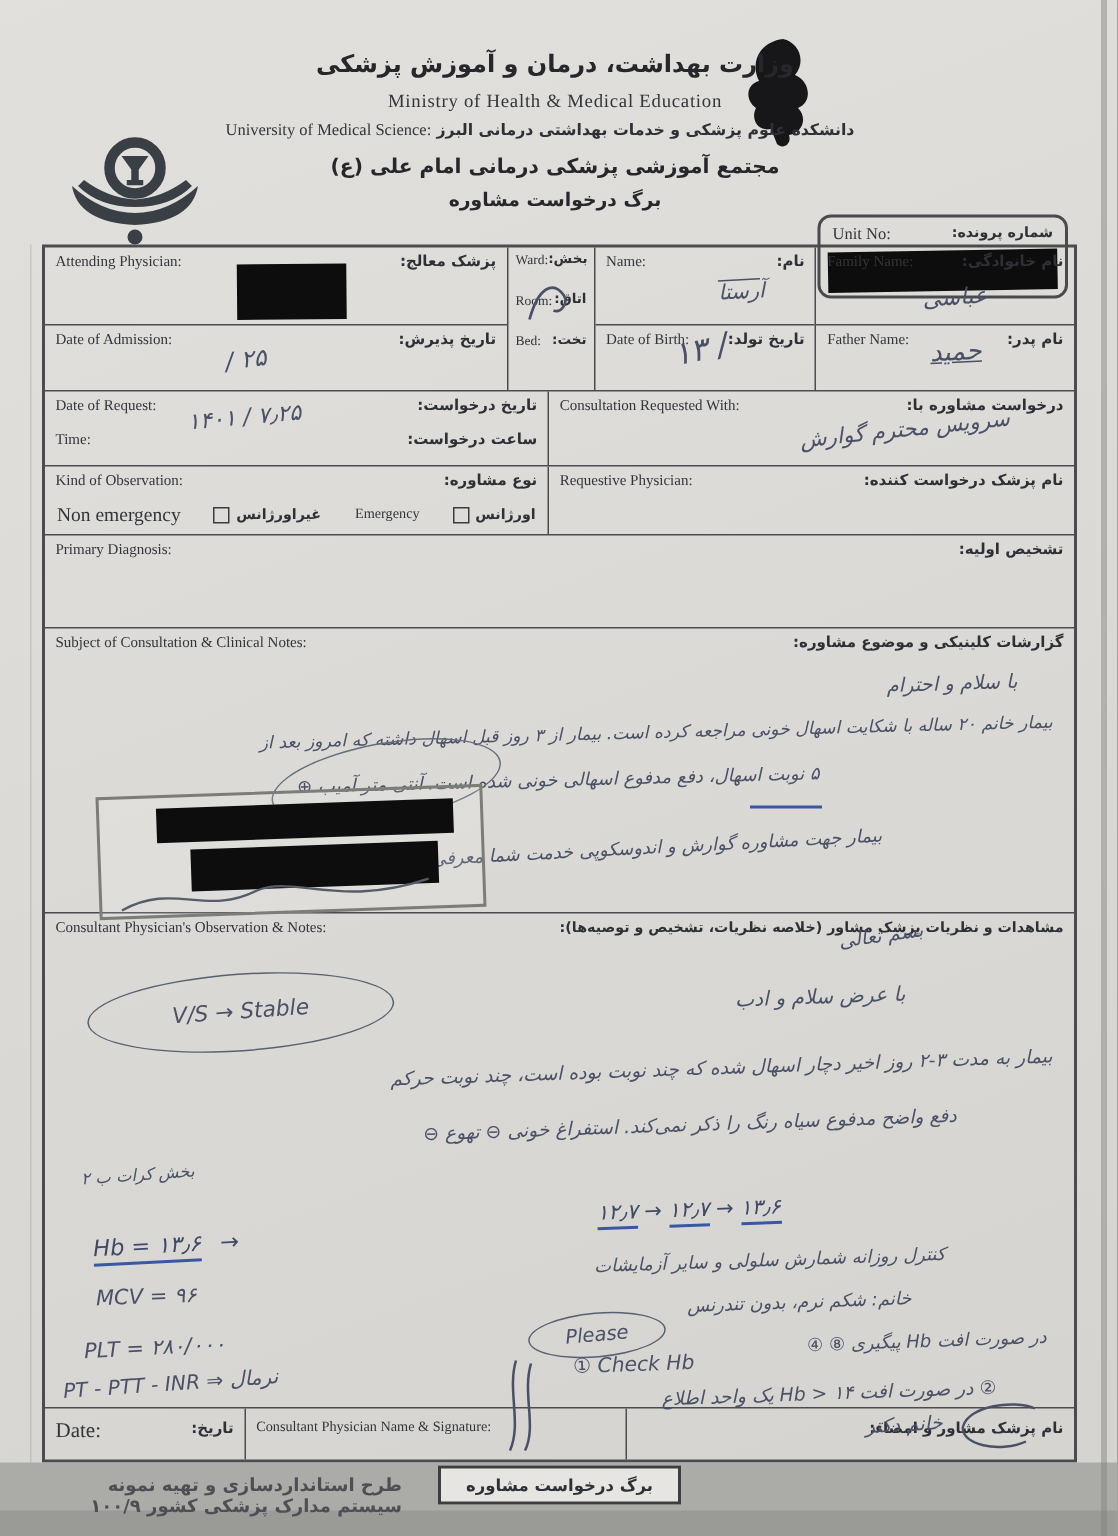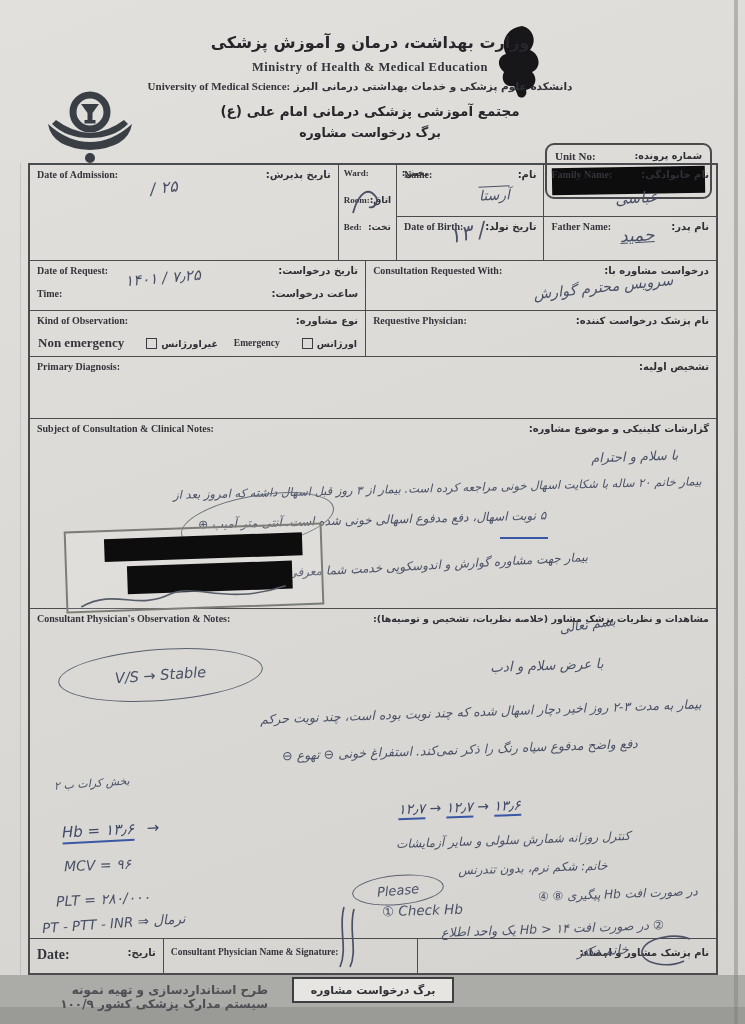--- a/index.html
+++ b/index.html
@@ -1,21 +1,21 @@
 <!DOCTYPE html>
 <html><head>
 <meta charset="utf-8">
 <style>
   *{box-sizing:border-box;}
   html,body{margin:0;padding:0;background:#8e8e8b;}
   .page{position:relative;width:745px;height:1024px;overflow:hidden;
     background:linear-gradient(160deg,#e1e0dc 0%,#dbdad6 45%,#d4d3cf 100%);
     font-family:"DejaVu Sans",sans-serif;color:#33343a;}
   .abs{position:absolute;}
-  .en{font-family:"Liberation Serif",serif;font-weight:700;color:#34353b;}
+  .en{font-family:"Liberation Serif",serif;font-weight:400;color:#34353b;}
   .fa{font-weight:700;color:#2f3036;direction:rtl;}
   .labelrow{display:flex;justify-content:space-between;align-items:flex-start;padding:4px 7px;}
   .grid{position:absolute;left:28px;top:163px;width:690px;height:812px;border:2px solid #4c4c50;}
   .row{display:flex;border-bottom:1.5px solid #4c4c50;width:100%;}
   .cell{position:relative;border-right:1.5px solid #4c4c50;height:100%;}
   .cell:last-child{border-right:none;}
   .sub{position:relative;border-bottom:1.5px solid #4c4c50;}
   .sub:last-child{border-bottom:none;}
   .hw{position:absolute;font-style:italic;color:#4a5166;white-space:nowrap;font-family:"DejaVu Sans",sans-serif;}
   .hw-fa{direction:rtl;}
@@ -60,30 +60,37 @@
       <span class="en" style="font-size:11px;">Unit No:</span>
       <span class="fa" style="font-size:9.5px;">شماره پرونده:</span>
     </div>
     <div class="redact" style="left:5px;top:22px;width:153px;height:27px;transform:rotate(-1deg);"></div>
   </div>
 
   <div class="grid">
 
     <div class="row" style="height:96px;">
       <div class="cell" style="width:45%;">
+        <div class="sub" style="height:52px;">
+          <div class="labelrow">
+            <span class="en" style="font-size:10px;">Attending Physician:</span>
+            <span class="fa" style="font-size:10px;">پزشک معالج:</span>
+          </div>
+          <div class="redact" style="left:128px;top:11px;width:73px;height:37px;transform:rotate(-.5deg);"></div>
+        </div>
         <div class="sub" style="height:44px;">
           <div class="labelrow">
             <span class="en" style="font-size:10px;">Date of Admission:</span>
             <span class="fa" style="font-size:10px;">تاریخ پذیرش:</span>
           </div>
           <span class="hw" style="left:120px;top:13px;font-size:16px;transform:rotate(-7deg);">/ ۲۵</span>
         </div>
       </div>
       <div class="cell" style="width:8.5%;">
-        <div class="labelrow" style="padding:3px 5px;gap:33px;">
+        <div class="labelrow" style="padding:3px 5px;">
           <span class="en" style="font-size:9px;">Ward:</span>
           <span class="fa" style="font-size:9px;">بخش:</span>
         </div>
         <div class="labelrow" style="padding:14px 5px 3px;">
           <span class="en" style="font-size:9px;">Room:</span>
           <span class="fa" style="font-size:9px;">اتاق:</span>
         </div>
         <div class="labelrow" style="padding:14px 5px 3px;">
           <span class="en" style="font-size:9px;">Bed:</span>
           <span class="fa" style="font-size:9px;">تخت:</span>

